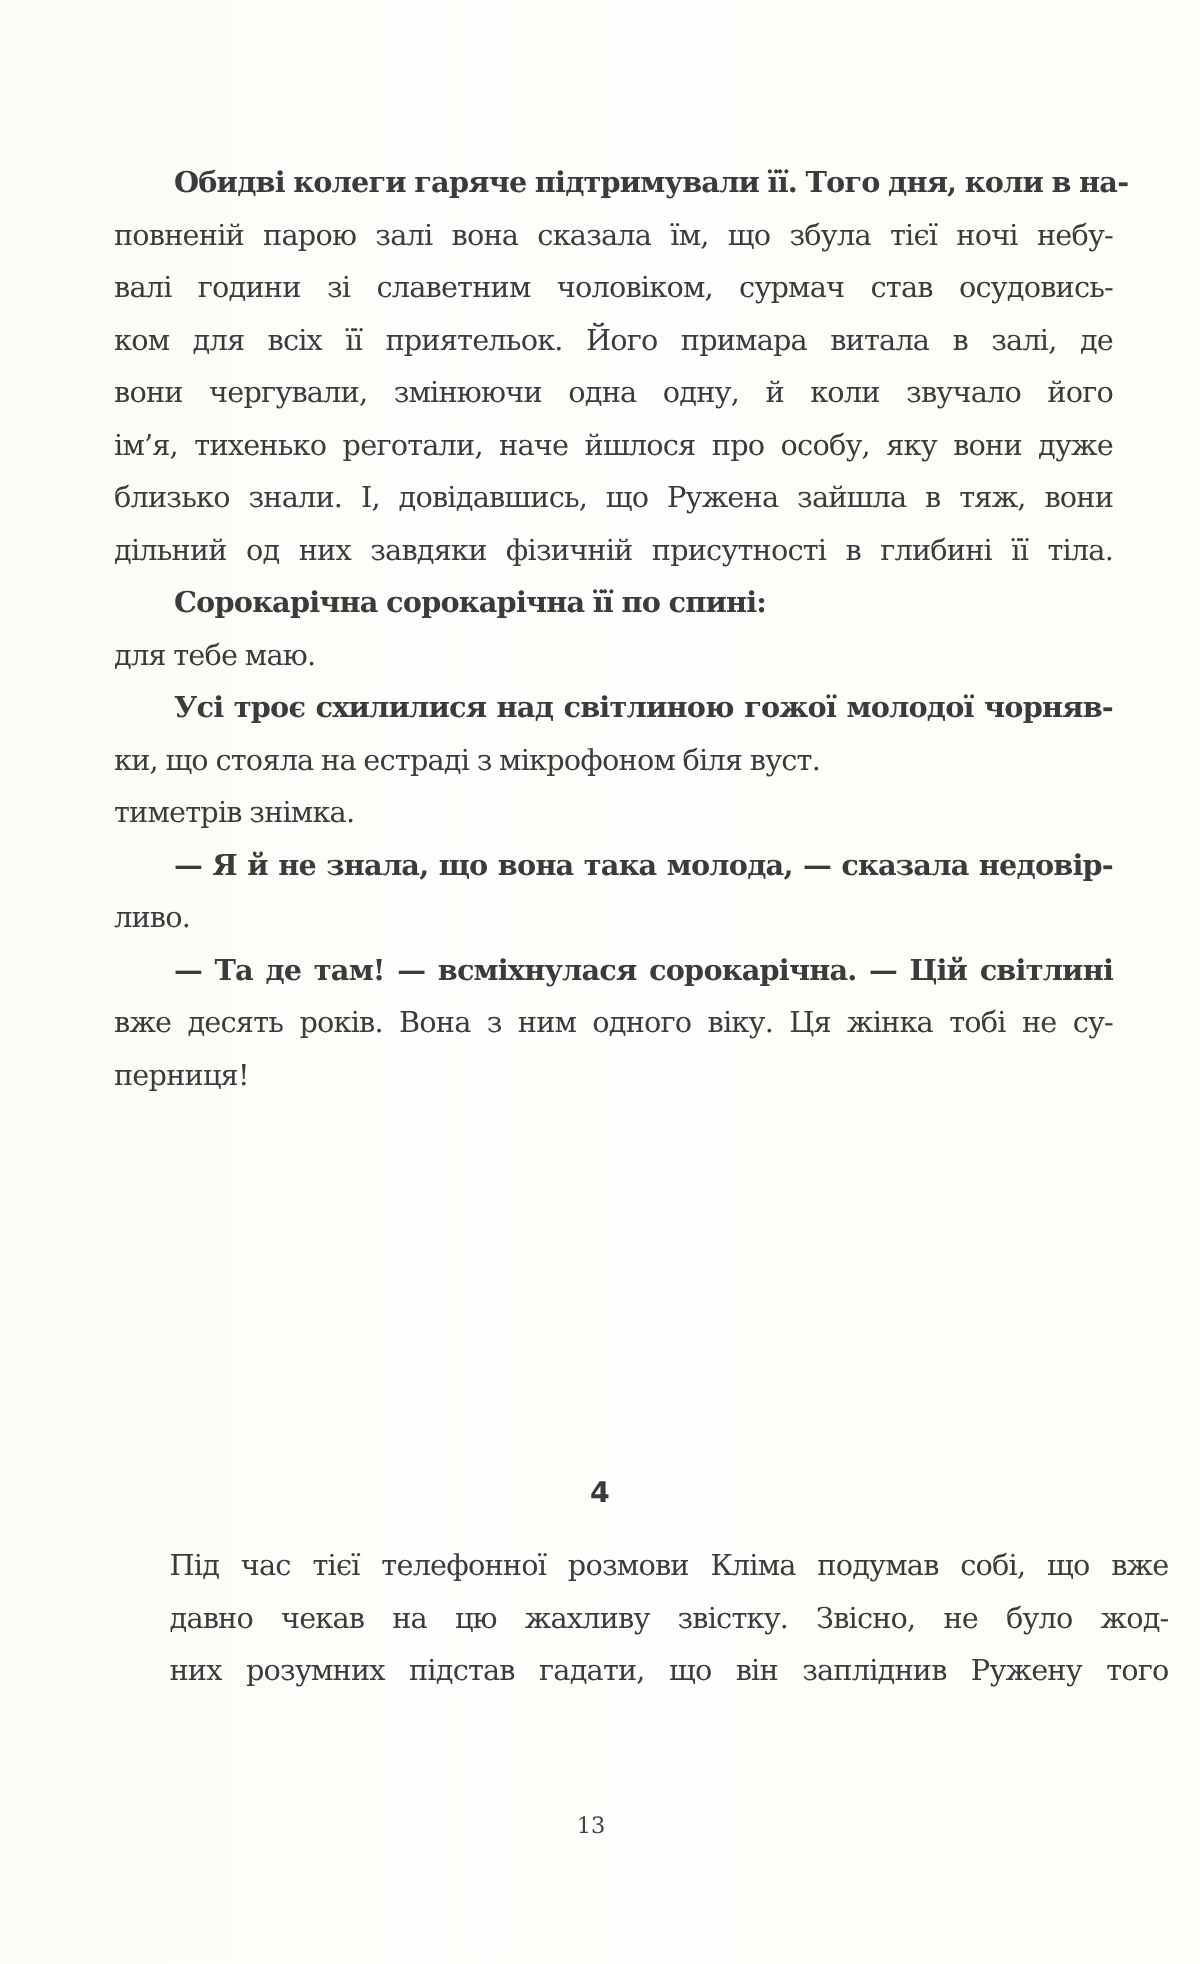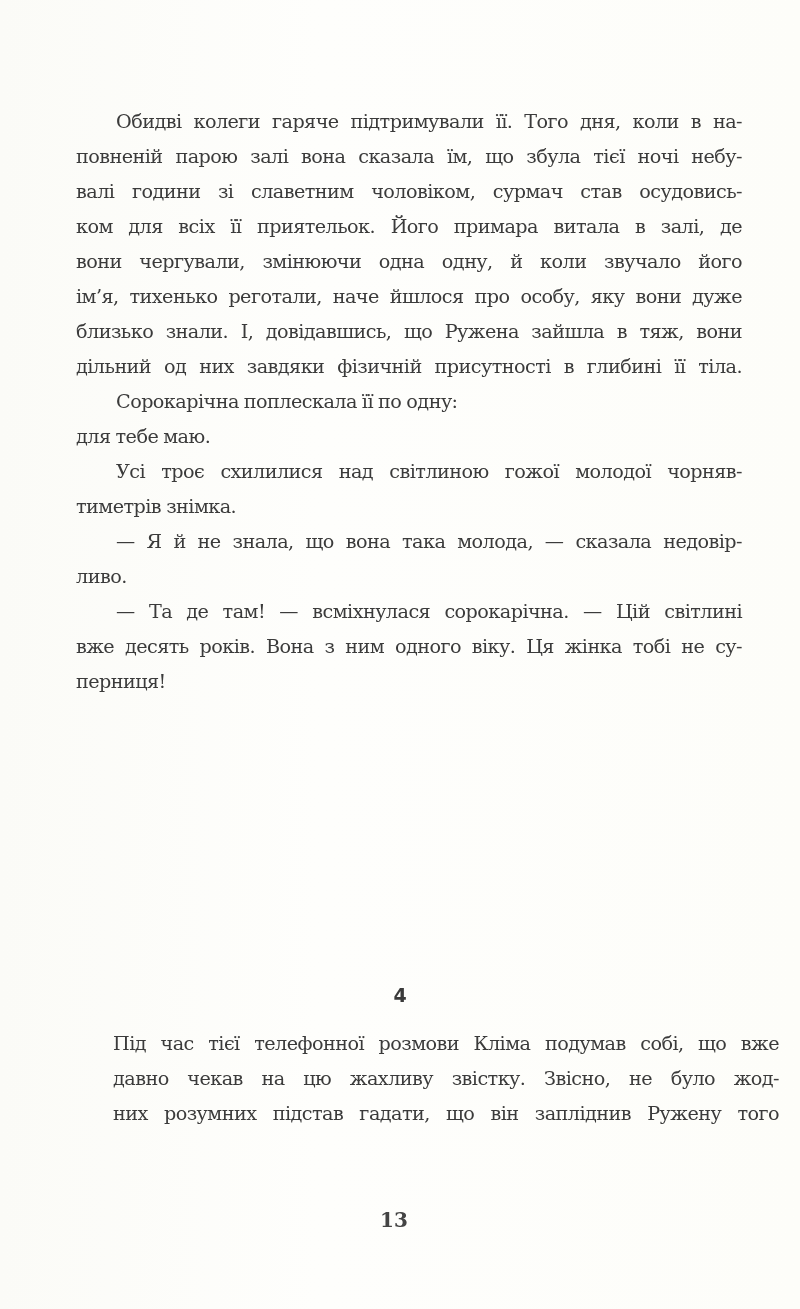--- a/index.html
+++ b/index.html
@@ -32,59 +32,59 @@
     }
     .block-1 { top: 104px; }
     .block-2 { top: 1026px; margin-left: 37px; }
     .line {
       display: block;
       white-space: nowrap;
       text-align: justify;
       text-align-last: justify;
       height: 35px;
     }
-    .line.indent { padding-left: 40px; }
+    .line.indent { padding-left: 40px; font-weight: bold; }
     .line.last { text-align-last: left; }
     .chapter-number {
       position: absolute;
       left: 0; width: 800px;
       top: 984px;
       text-align: center;
       font-family: "DejaVu Sans", "Liberation Sans", sans-serif;
       font-weight: bold;
       font-size: 19px;
       color: #3a3a3a;
     }
     .page-number {
       position: absolute;
       left: 0; width: 788px;
       top: 1208px;
       text-align: center;
-      font-size: 20px;
+      font-size: 15px;
       color: #444;
-      font-weight: bold;
     }
   </style>
 </head>
 <body>
 
 <div class="page">
 
   <div class="text-block block-1">
     <span class="line indent">Обидві колеги гаряче підтримували її. Того дня, коли в на-</span>
     <span class="line">повненій парою залі вона сказала їм, що збула тієї ночі небу-</span>
     <span class="line">валі години зі славетним чоловіком, сурмач став осудовись-</span>
     <span class="line">ком для всіх її приятельок. Його примара витала в залі, де</span>
     <span class="line">вони чергували, змінюючи одна одну, й коли звучало його</span>
     <span class="line">ім’я, тихенько реготали, наче йшлося про особу, яку вони дуже</span>
     <span class="line">близько знали. І, довідавшись, що Ружена зайшла в тяж, вони</span>
     <span class="line">дільний од них завдяки фізичній присутності в глибині її тіла.</span>
-    <span class="line indent last">Сорокарічна поплескала її по одну:</span>
+    <span class="line indent last">Сорокарічна сорокарічна її по спині:</span>
     <span class="line last">для тебе маю.</span>
     <span class="line indent">Усі троє схилилися над світлиною гожої молодої чорняв-</span>
+    <span class="line last">ки, що стояла на естраді з мікрофоном біля вуст.</span>
     <span class="line last">тиметрів знімка.</span>
     <span class="line indent">— Я й не знала, що вона така молода, — сказала недовір-</span>
     <span class="line last">ливо.</span>
     <span class="line indent">— Та де там! — всміхнулася сорокарічна. — Цій світлині</span>
     <span class="line">вже десять років. Вона з ним одного віку. Ця жінка тобі не су-</span>
     <span class="line last">перниця!</span>
   </div>
 
   <div class="chapter-number">4</div>
 

